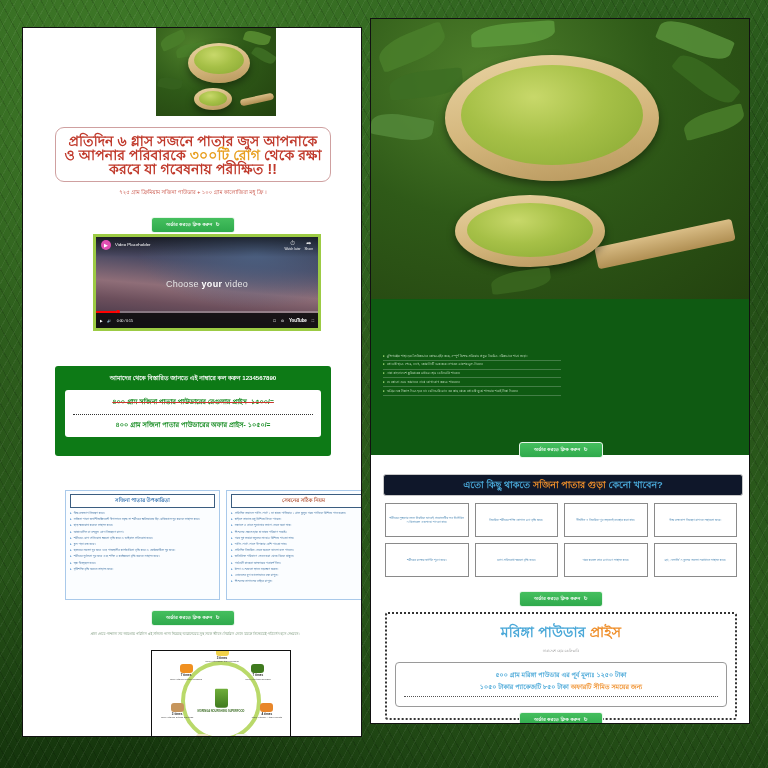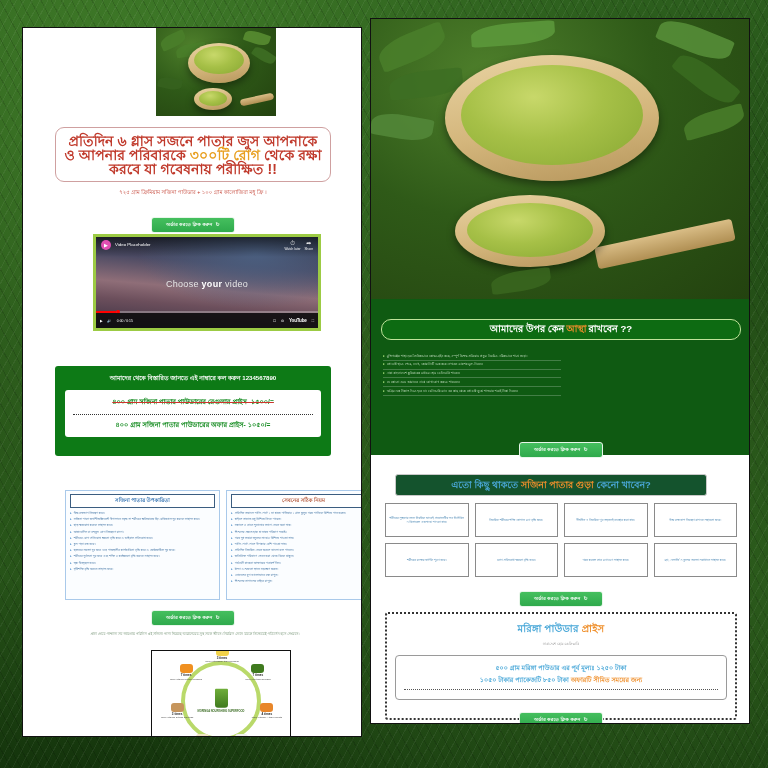--- a/index.html
+++ b/index.html
@@ -253,22 +253,22 @@
     display: flex; gap: 2px; color: #eafae6; font-size: 3.2px; line-height: 4.6px;
     border-bottom: 1px solid rgba(255,255,255,.22);
     padding: 1.6px 0;
   }
   .rp-li .bul { color: #a8e07c; flex: none; font-size: 3.6px; line-height: 4.4px; }
 
   #cta-3 { position: absolute; left: 100px; top: 418px; width: 180px; }
 
   
   #rp-title-2 {
-    position: absolute; left: 24px; top: 455px; width: 312px; height: 22px;
-    border: 1px solid #c9c9c9; border-radius: 3px; background: #14532d;
+    position: absolute; left: 12px; top: 455px; width: 360px; height: 22px;
+    border: 1px solid #c9c9c9; border-radius: 3px; background: #0f172a;
     display: flex; align-items: center; justify-content: center; gap: 3px;
     font-weight: bold; font-size: 9.4px; white-space: nowrap;
   }
   .c-blue  { color: #4aa8d8; }
   .c-orange{ color: #ef8f2b; }
   .c-teal  { color: #4aa8d8; }
 
   #box-grid {
     position: absolute; left: 14px; top: 484px; width: 352px;
     display: grid; grid-template-columns: repeat(4, 1fr); gap: 6px 6px;
@@ -284,21 +284,21 @@
 
   #cta-4 { position: absolute; left: 110px; top: 567px; width: 160px; }
 
   
   #price-section {
     position: absolute; left: 14px; top: 593px; width: 352px; height: 108px;
     border: 2px dotted #333; border-radius: 3px; background: #fff;
     padding: 7px 8px;
   }
   #price-section .ps-title {
-    text-align: center; font-weight: bold; font-size: 10px; color: #4aa8d8;
+    text-align: center; font-weight: bold; font-size: 14px; color: #4aa8d8;
     letter-spacing: .2px;
   }
   #price-section .ps-title .hi { color: #ef8f2b; }
   #price-section .ps-sub { text-align: center; font-size: 3.6px; color: #777; margin-top: 3px; }
   .ps-card {
     margin-top: 7px; border: 1px solid #9a9a9a; border-radius: 4px;
     padding: 6px 6px 4px;
   }
   .ps-row {
     text-align: center; font-size: 6.4px; color: #4aa8d8; font-weight: bold;
@@ -532,25 +532,20 @@
         <div class="bowl" style="left:74px; top:36px; width:214px;height:126px;"></div>
         <div class="powder" style="left:90px; top:46px; width:182px;height:100px;"></div>
         <div class="spoon-handle" style="left:224px;top:214px;width:140px;height:22px;"></div>
         <div class="bowl" style="left:84px; top:176px; width:150px;height:72px;"></div>
         <div class="powder" style="left:96px; top:184px; width:126px;height:54px;"></div>
         <div class="leaf" style="left:120px;top:252px;width:60px;height:20px;transform:rotate(-8deg);background:#39661f"></div>
       </div>
 
       <div class="rp-band" id="rp-band-1"></div>
 
-      <div class="rp-title-box" id="rp-title-1">
-        <span>আমাদের উপর কেন </span>
-          <span class="hi">আস্থা</span>
-          <span> রাখবেন ??</span>
-      </div>
 
       <div id="rp-bullets">
           <div class="rp-li">
             <span class="bul">▸</span>
             <span>মুন্সিগঞ্জের পাহাড়ের জৈবিকভাবে কোল্ডগ্রেইন করে, সম্পূর্ণ বিশুদ্ধ প্রক্রিয়ায় প্রস্তুত নিয়মিত সঠিকভাবে পাতা গুড়া।</span>
           </div>
           <div class="rp-li">
             <span class="bul">▸</span>
             <span>প্রোডাক্ট হাতে পেয়ে, দেখে, কোয়ালিটি চেক করে দেখবেন তারপর মূল্য দিবেন।</span>
           </div>

